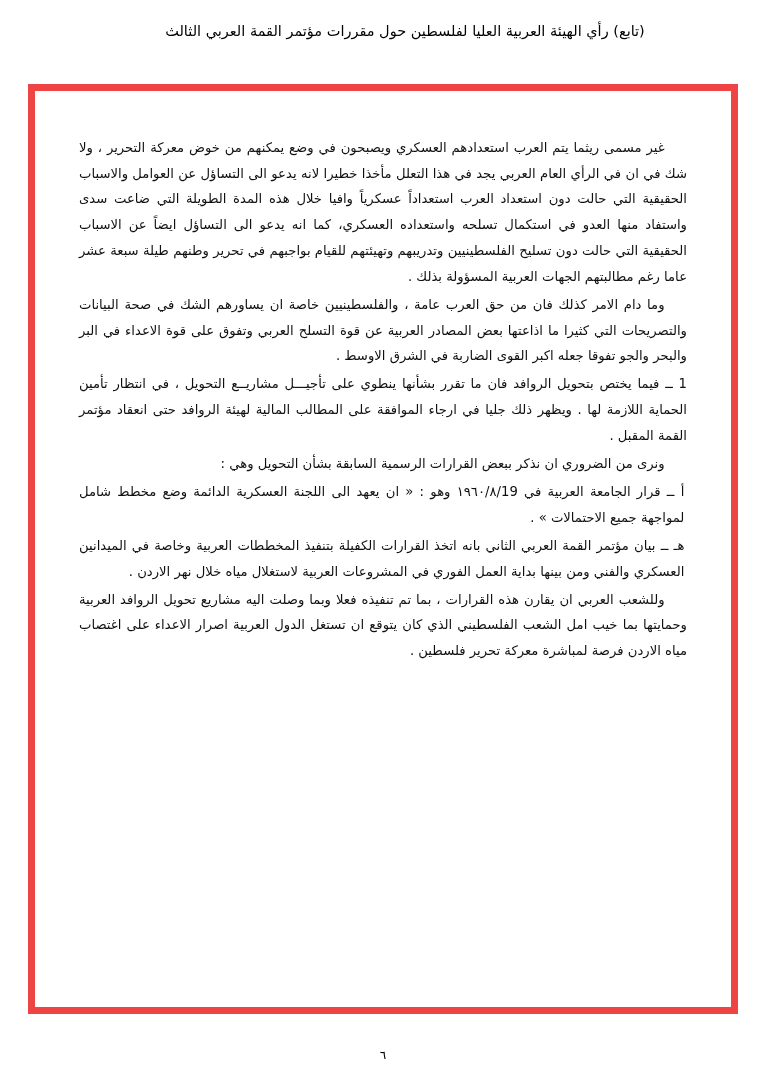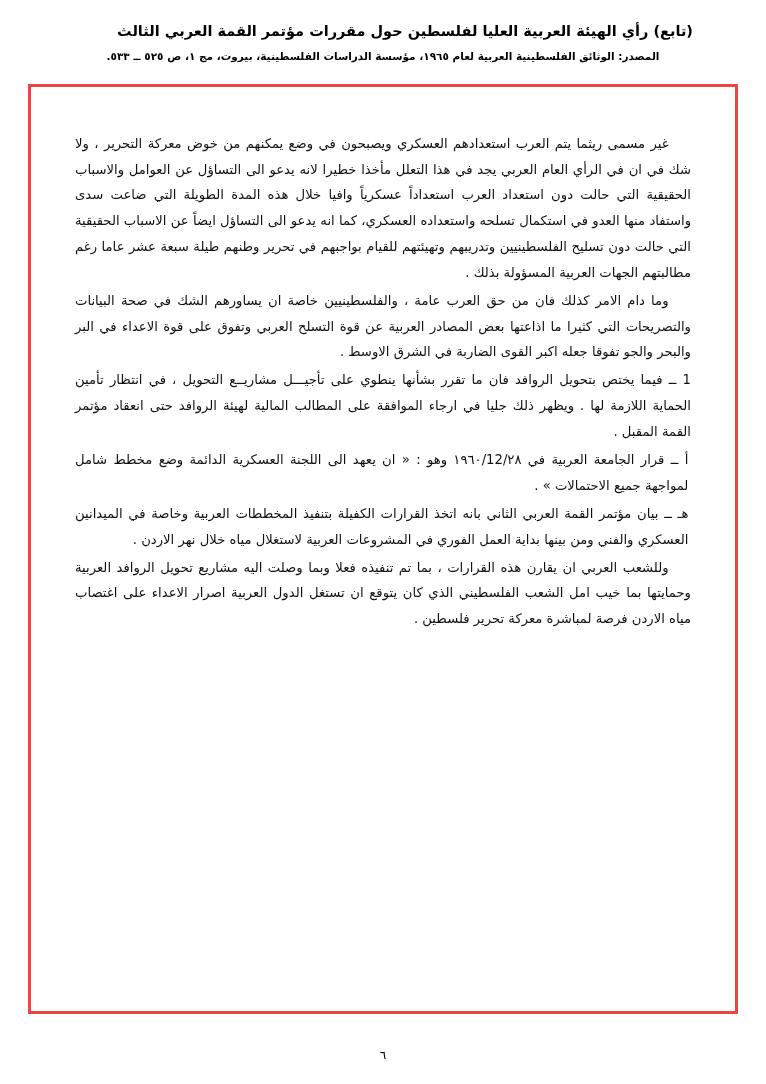--- a/index.html
+++ b/index.html
@@ -21,41 +21,41 @@
     box-sizing: border-box;
     padding: 0;
     position: relative;
   }
   .doc-header {
     text-align: center;
     padding-top: 22px;
   }
   .doc-title {
     font-size: 14.5px;
-    font-weight: bold;
+    font-weight: normal;
     letter-spacing: 0px;
     direction: rtl;
     color: #000;
     line-height: 1.3;
     margin-left: 44px;
   }
   .doc-source {
     font-size: 10.5px;
     font-weight: bold;
     direction: rtl;
     margin-top: 9px;
     color: #000;
   }
   .frame {
     position: absolute;
     top: 84px;
     right: 28px;
     left: 28px;
     bottom: 70px;
-    border: 3px solid #ef4444;
+    border: 7px solid #ef4444;
     box-sizing: border-box;
     background: #fff;
   }
   .body-text {
     position: absolute;
     top: 44px;
     right: 44px;
     left: 44px;
     direction: rtl;
     text-align: justify;
@@ -85,31 +85,31 @@
     color: #000;
   }
 </style>
 </head>
 <body>
 
 <div class="page">
 
   <div class="doc-header">
     <div class="doc-title">(تابع) رأي الهيئة العربية العليا لفلسطين حول مقررات مؤتمر القمة العربي الثالث</div>
-    <div class="doc-source">المصدر: الوثائق الفلسطينية العربية لعام ١٩٦٥، مؤسسة الدراسات الفلسطينية، بيروت، مج ١، ص ٥٢٥ ــ ٥٣٣.</div>
   </div>
 
   <div class="frame">
     <div class="body-text">
 
       <p>غير مسمى ريثما يتم العرب استعدادهم العسكري ويصبحون في وضع يمكنهم من خوض معركة التحرير ، ولا شك في ان في الرأي العام العربي يجد في هذا التعلل مأخذا خطيرا لانه يدعو الى التساؤل عن العوامل والاسباب الحقيقية التي حالت دون استعداد العرب استعداداً عسكرياً وافيا خلال هذه المدة الطويلة التي ضاعت سدى واستفاد منها العدو في استكمال تسلحه واستعداده العسكري، كما انه يدعو الى التساؤل ايضاً عن الاسباب الحقيقية التي حالت دون تسليح الفلسطينيين وتدريبهم وتهيئتهم للقيام بواجبهم في تحرير وطنهم طيلة سبعة عشر عاما رغم مطالبتهم الجهات العربية المسؤولة بذلك .</p>
       <p>وما دام الامر كذلك فان من حق العرب عامة ، والفلسطينيين خاصة ان يساورهم الشك في صحة البيانات والتصريحات التي كثيرا ما اذاعتها بعض المصادر العربية عن قوة التسلح العربي وتفوق على قوة الاعداء في البر والبحر والجو تفوقا جعله اكبر القوى الضاربة في الشرق الاوسط .</p>
       <p class="sec">1 ــ فيما يختص بتحويل الروافد فان ما تقرر بشأنها ينطوي على تأجيـــل مشاريــع التحويل ، في انتظار تأمين الحماية اللازمة لها . ويظهر ذلك جليا في ارجاء الموافقة على المطالب المالية لهيئة الروافد حتى انعقاد مؤتمر القمة المقبل .</p>
+      <p>ونرى من الضروري ان نذكر ببعض القرارات الرسمية السابقة بشأن التحويل وهي :</p>
 
-      <p class="list-item">أ ــ قرار الجامعة العربية في ١٩٦٠/12/٢٨ وهو : « ان يعهد الى اللجنة العسكرية الدائمة وضع مخطط شامل لمواجهة جميع الاحتمالات » .</p>
+      <p class="list-item">أ ــ قرار الجامعة العربية في ١٩٦٠/٨/19 وهو : « ان يعهد الى اللجنة العسكرية الدائمة وضع مخطط شامل لمواجهة جميع الاحتمالات » .</p>
       <p class="list-item">هـ ــ بيان مؤتمر القمة العربي الثاني بانه اتخذ القرارات الكفيلة بتنفيذ المخططات العربية وخاصة في الميدانين العسكري والفني ومن بينها بداية العمل الفوري في المشروعات العربية لاستغلال مياه خلال نهر الاردن .</p>
 
       <p>وللشعب العربي ان يقارن هذه القرارات ، بما تم تنفيذه فعلا وبما وصلت اليه مشاريع تحويل الروافد العربية وحمايتها بما خيب امل الشعب الفلسطيني الذي كان يتوقع ان تستغل الدول العربية اصرار الاعداء على اغتصاب مياه الاردن فرصة لمباشرة معركة تحرير فلسطين .</p>
 
     </div>
   </div>
 
   <div class="page-number">٦</div>
 
 </div>

